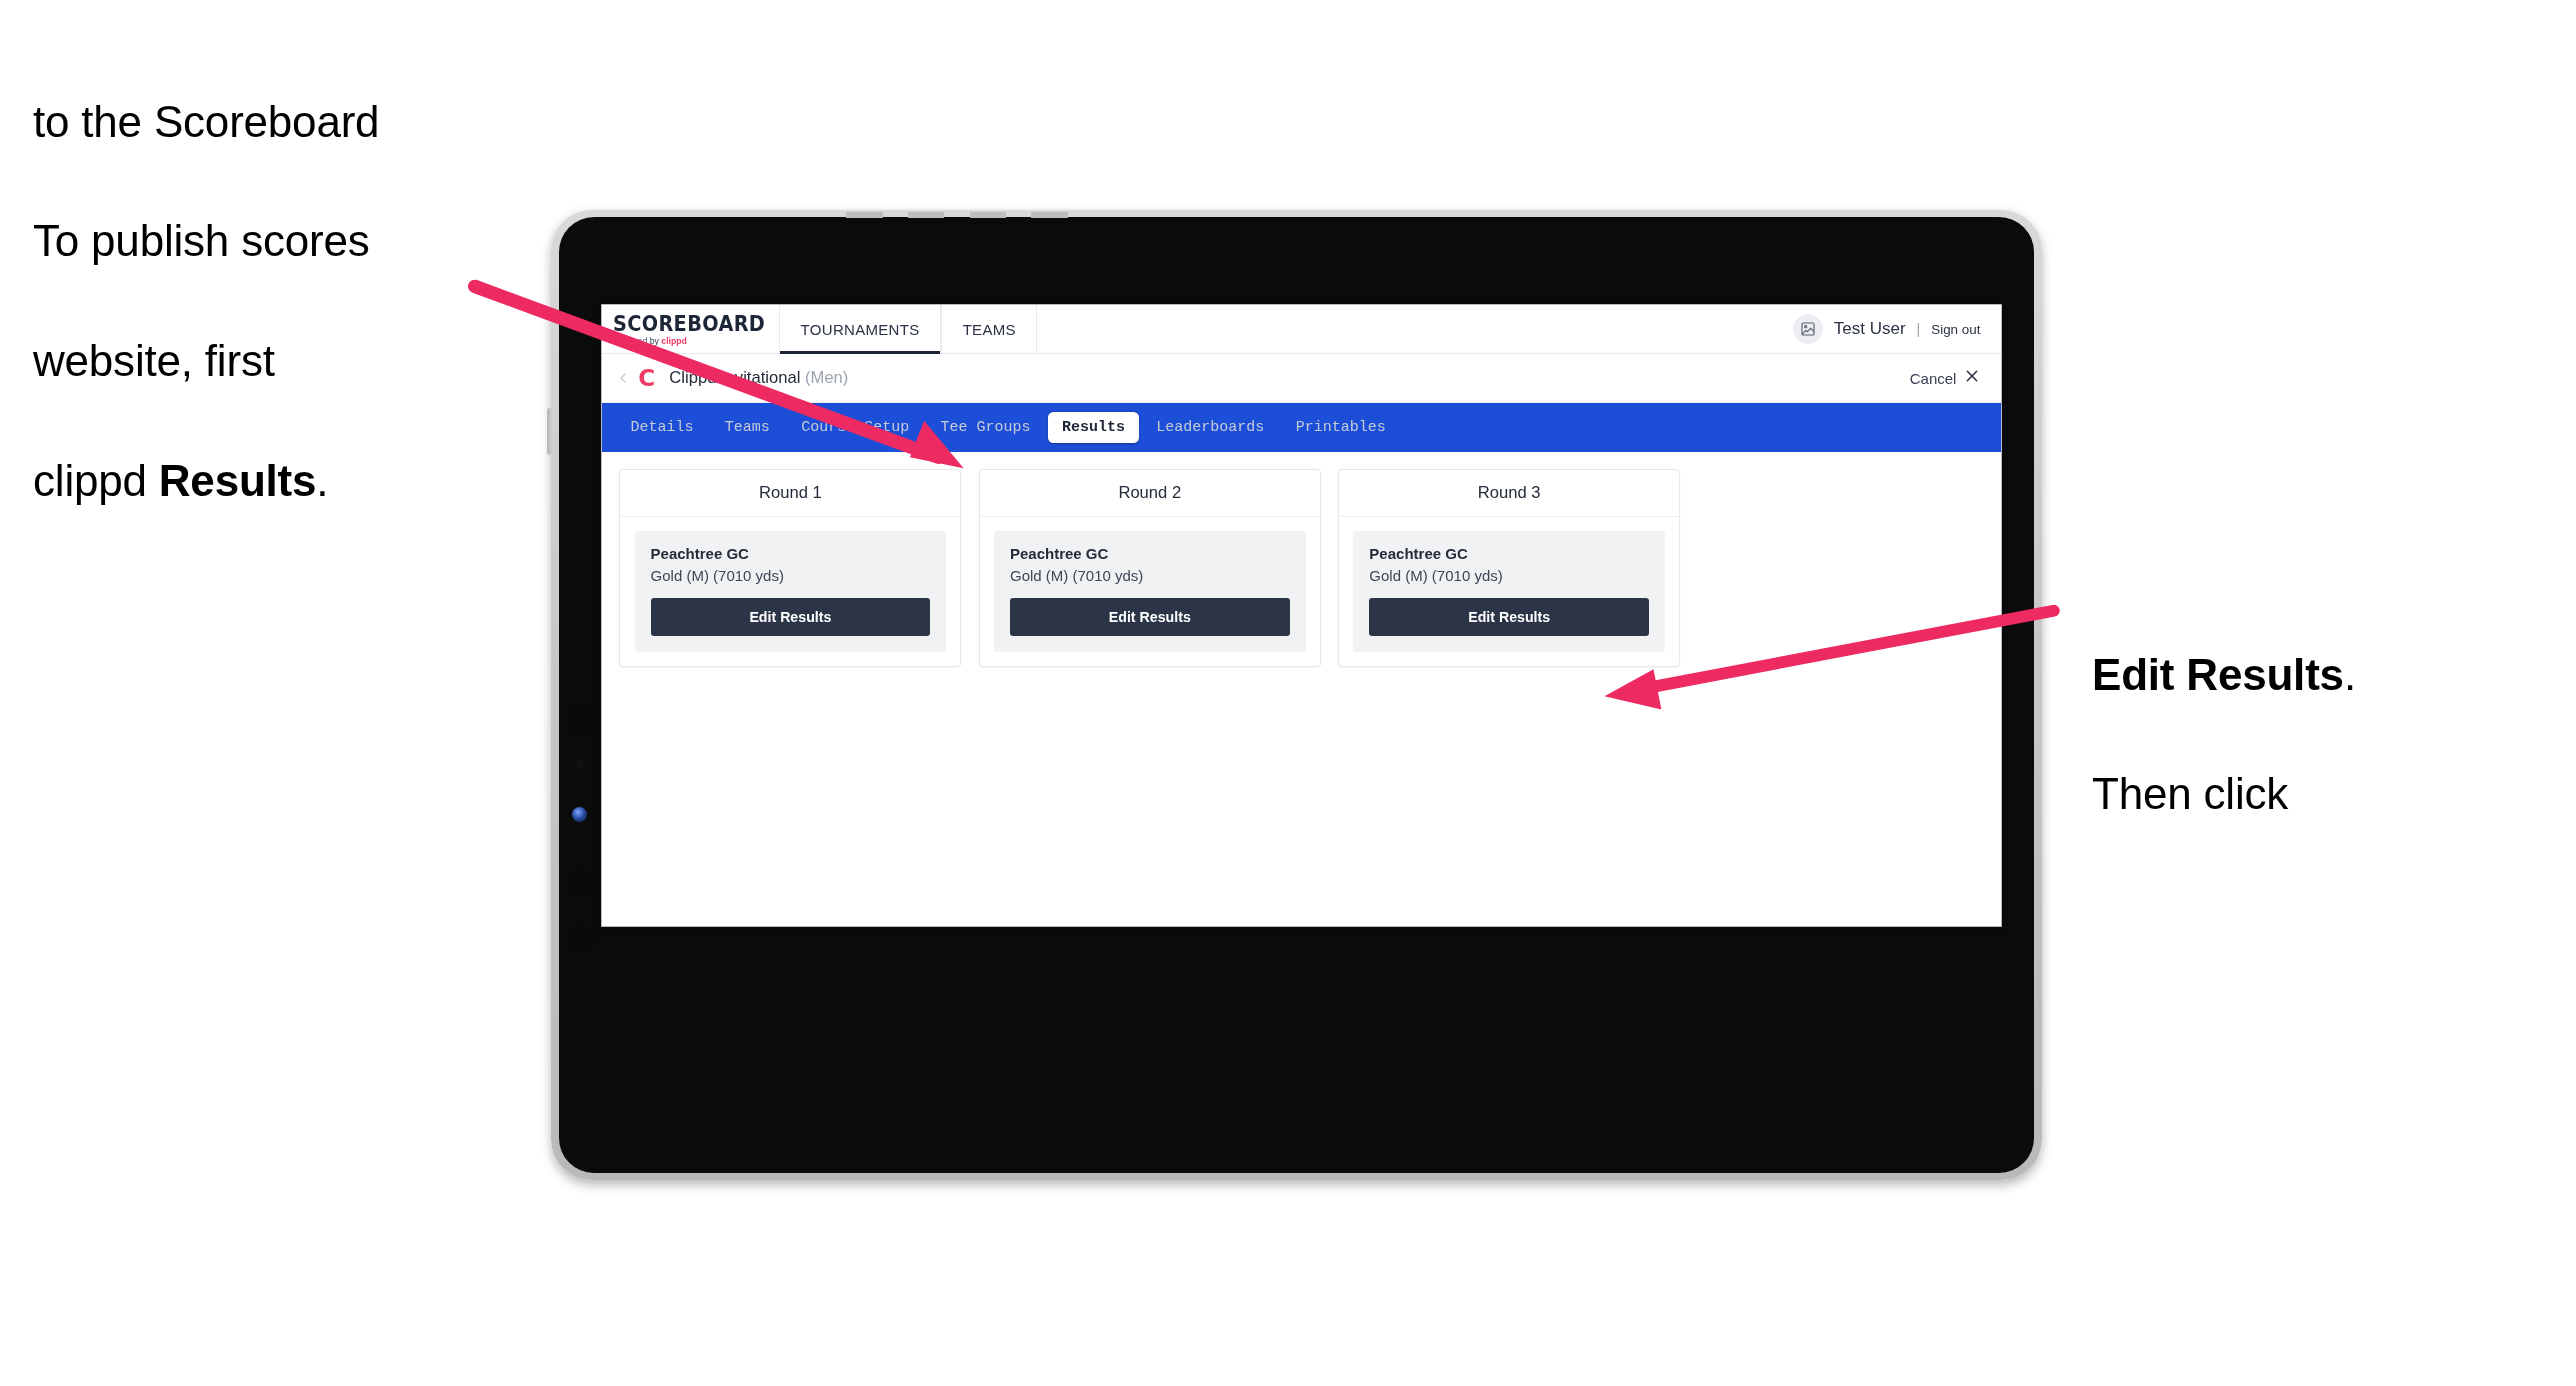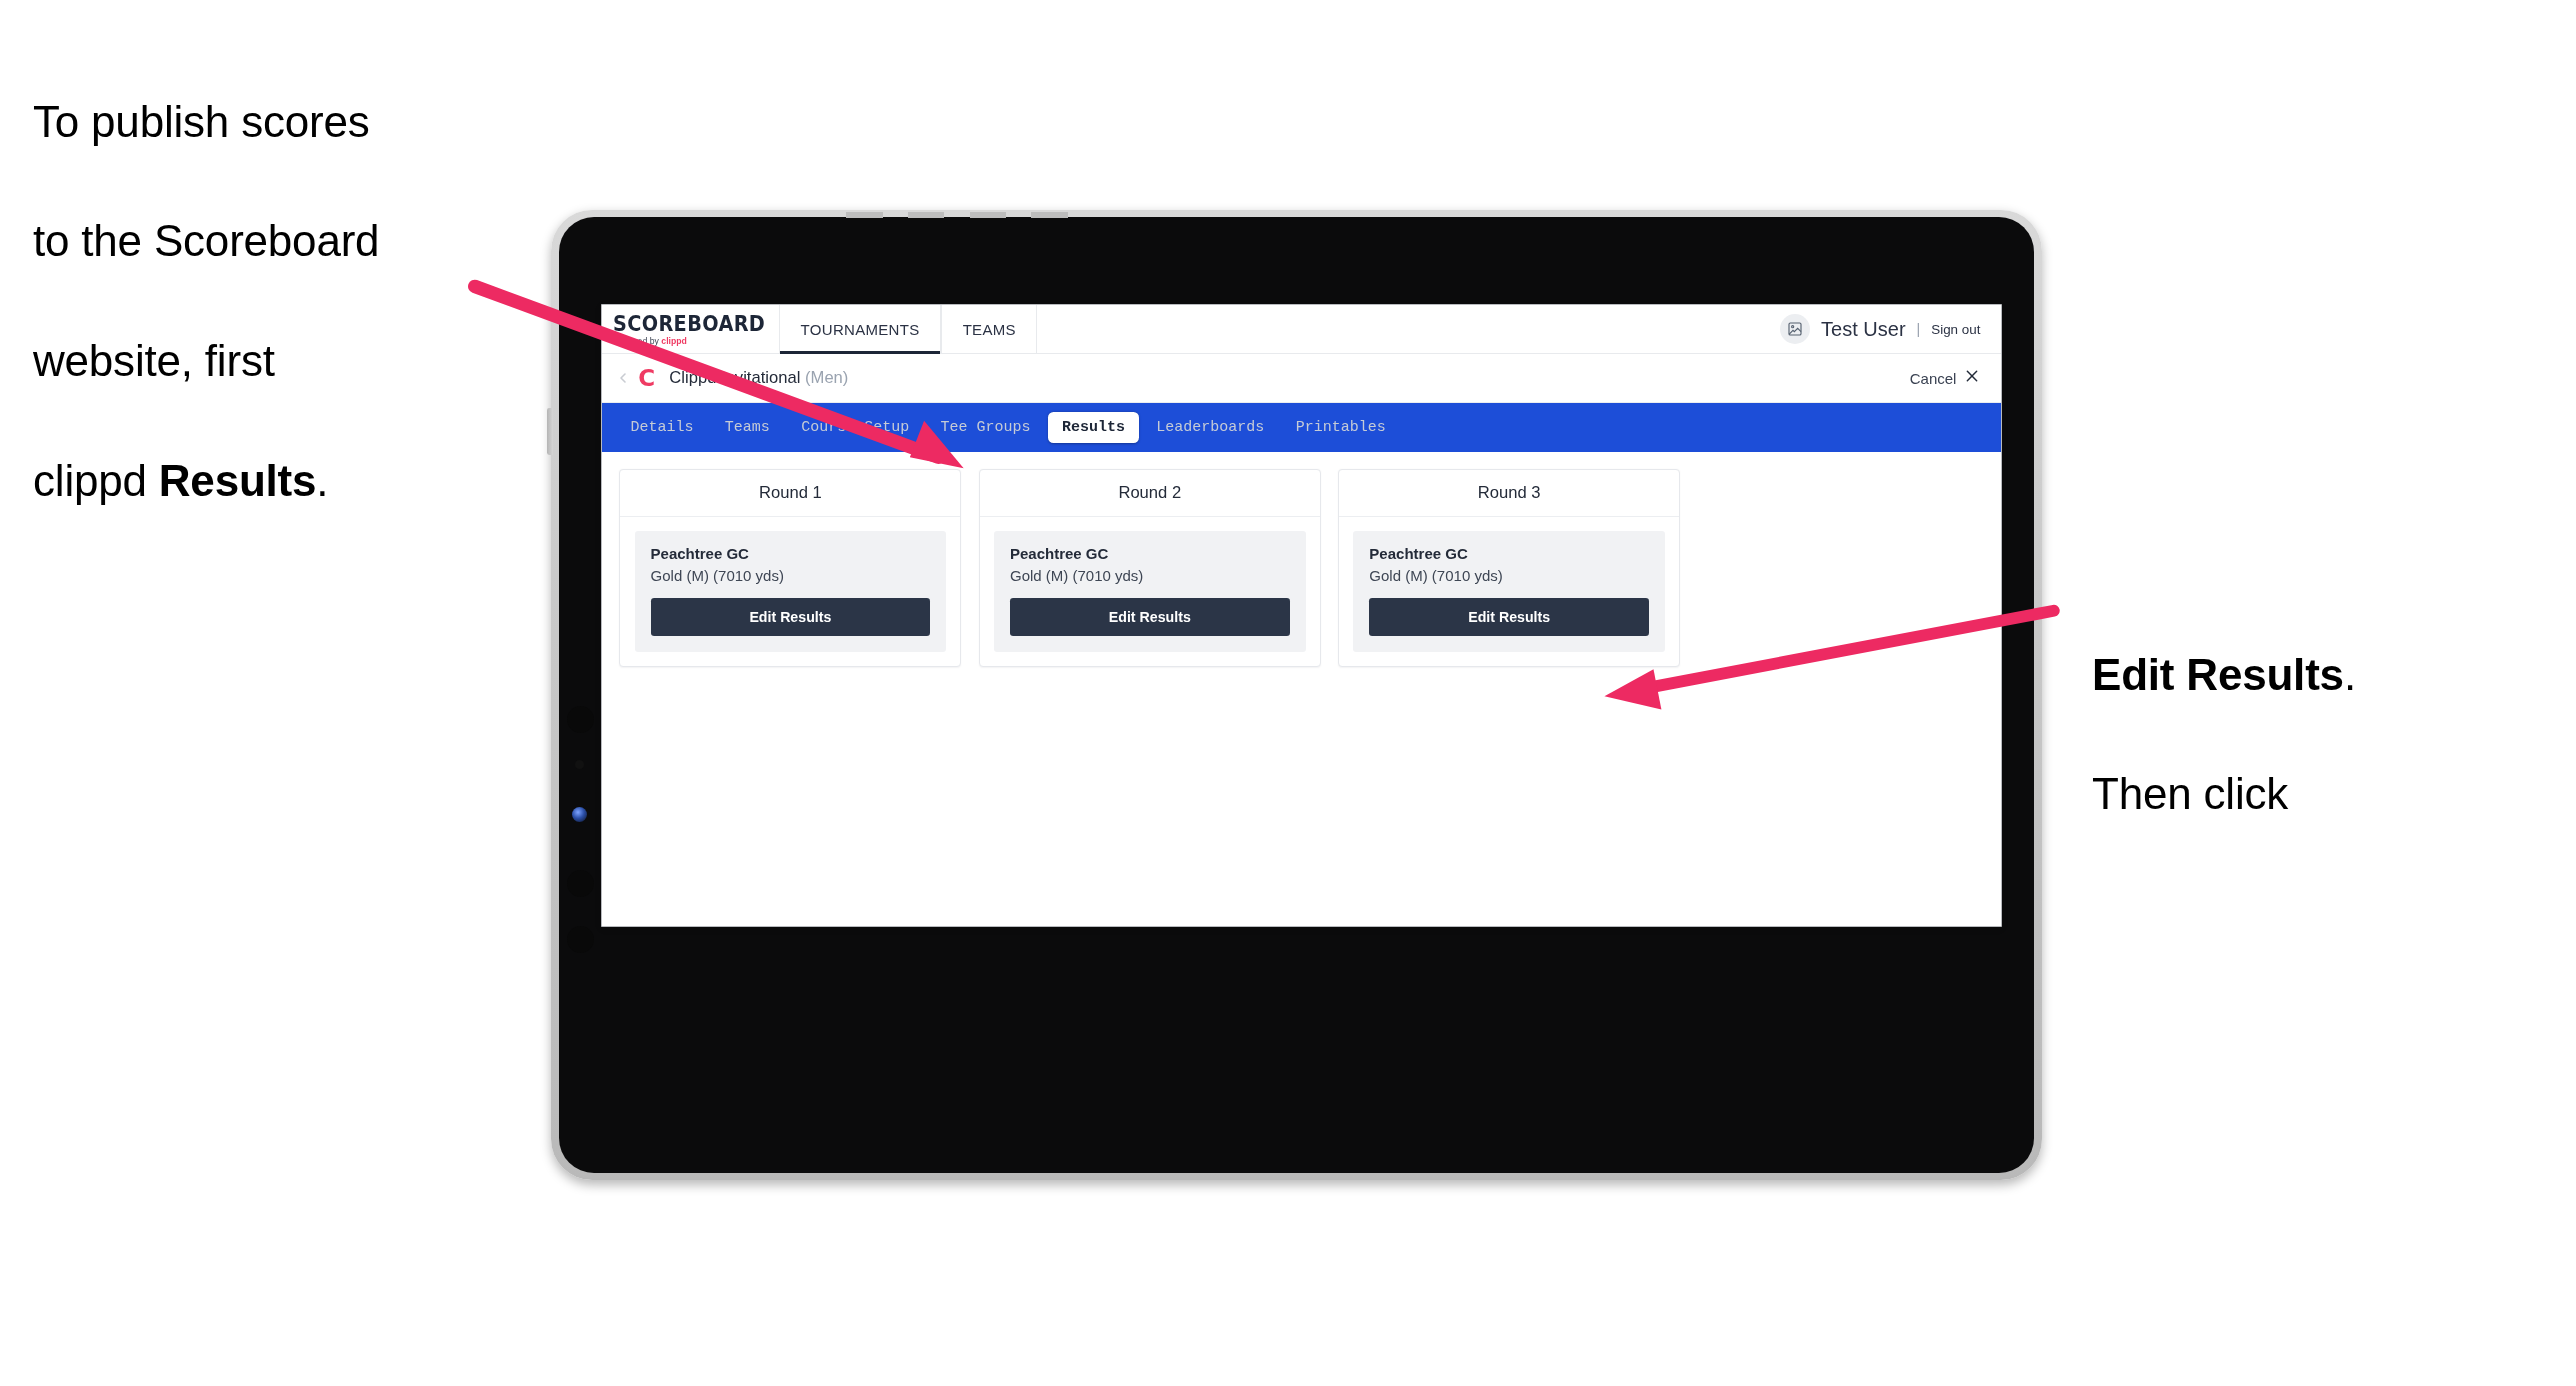--- a/index.html
+++ b/index.html
@@ -121,21 +121,21 @@
   #topnav-spacer { flex: 1 1 auto; border-bottom: 0; }
   #topbar-right {
     display: flex; align-items: center; gap: 11px; padding-right: 20.6px;
   }
   #avatar {
     width: 30px; height: 30px; border-radius: 50%;
     background: #eceef1;
     display: flex; align-items: center; justify-content: center;
     color: #55606f;
   }
-  #user-label { font-size: 20px; color: #2b3244; }
+  #user-label { font-size: 17px; color: #2b3244; }
   #signout { font-size: 13.4px; color: #2b3244; cursor: pointer; }
   .sep-pipe { color:#97a0ad; font-size:14.2px; }
 
   
   #tourney-bar {
     height: 49px; flex: 0 0 49px;
     display: flex; align-items: center;
     padding: 0 20.6px 0 11px;
     background: #fff;
     border-bottom: 0.8px solid #ebedf0;
@@ -218,22 +218,22 @@
 
   
   #arrows { position: absolute; inset: 0; pointer-events: none; }
 </style>
 </head>
 <body>
 
 <div id="stage">
 
   <div id="anno-left" class="annotation">
+    <div>to the Scoreboard</div>
     <div>To publish scores</div>
-    <div>to the Scoreboard</div>
     <div>website, first</div>
     <div><span>clippd </span><b>Results</b><span>.</span></div>
   </div>
 
   <div id="anno-right" class="annotation">
     <div><b>Edit Results</b><span>.</span></div>
     <div>Then click</div>
   </div>
 
   <div id="tablet">

